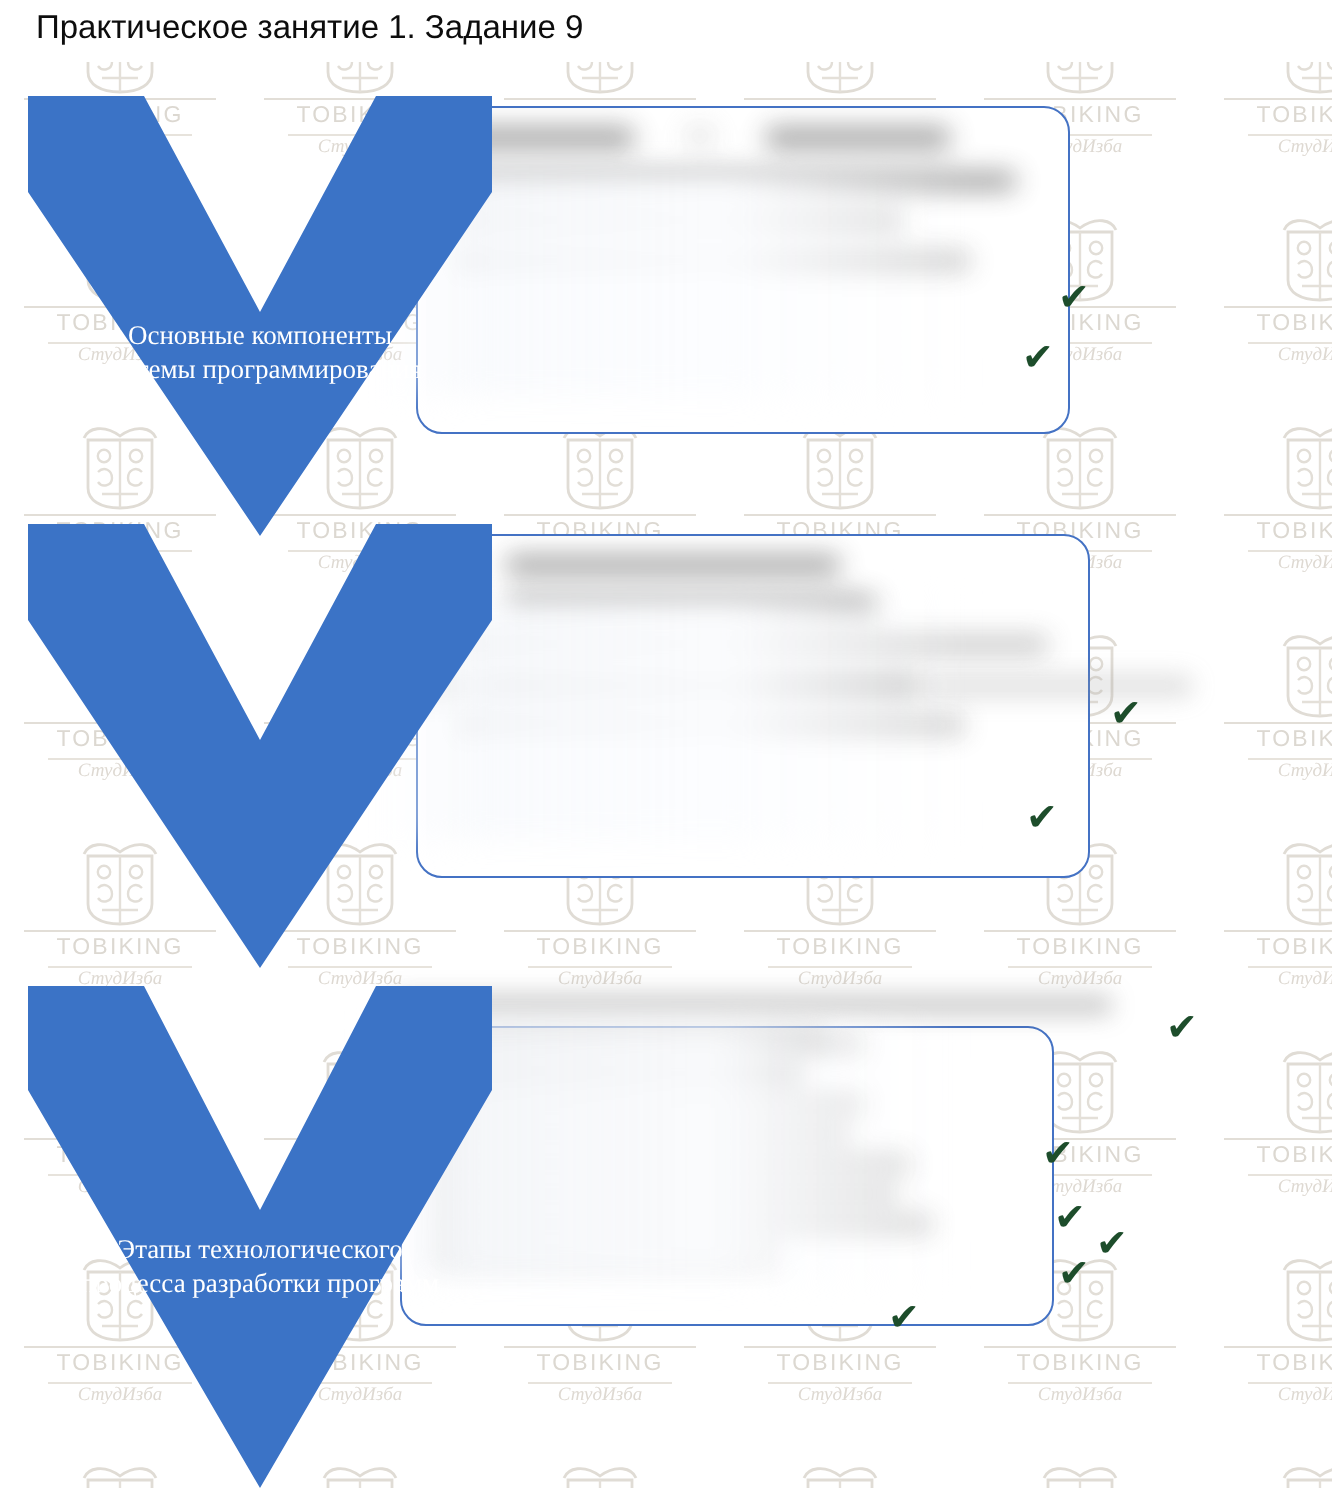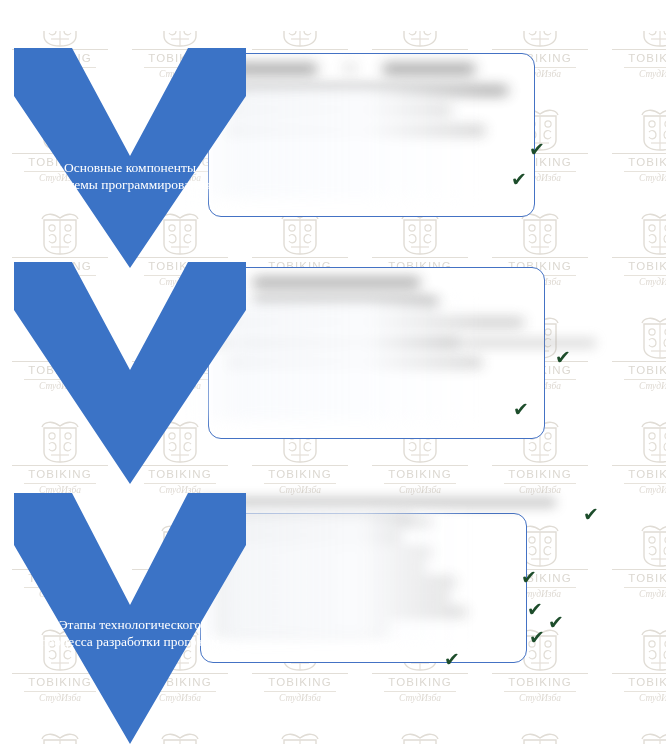--- a/index.html
+++ b/index.html
@@ -983,14 +983,15 @@
   <div class="check" style="left:513px; top:400px;">✔</div>
 
   <div class="check" style="left:583px; top:505px;">✔</div>
   <div class="check" style="left:521px; top:568px;">✔</div>
   <div class="check" style="left:527px; top:600px;">✔</div>
   <div class="check" style="left:548px; top:613px;">✔</div>
   <div class="check" style="left:529px; top:628px;">✔</div>
   <div class="check" style="left:444px; top:650px;">✔</div>
 
   <div id="title-strip"></div>
+  <div id="slide-title">Практическое занятие 1. Задание 9</div>
 
 </div>
 
 </body></html>

